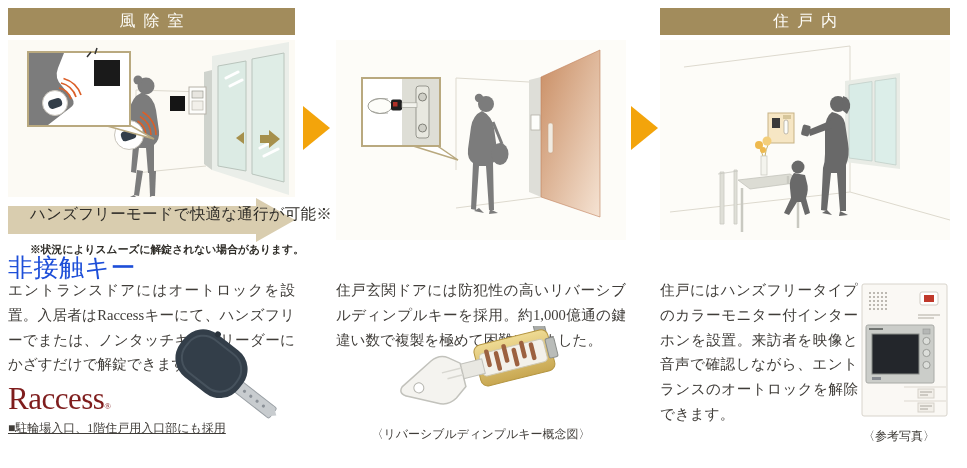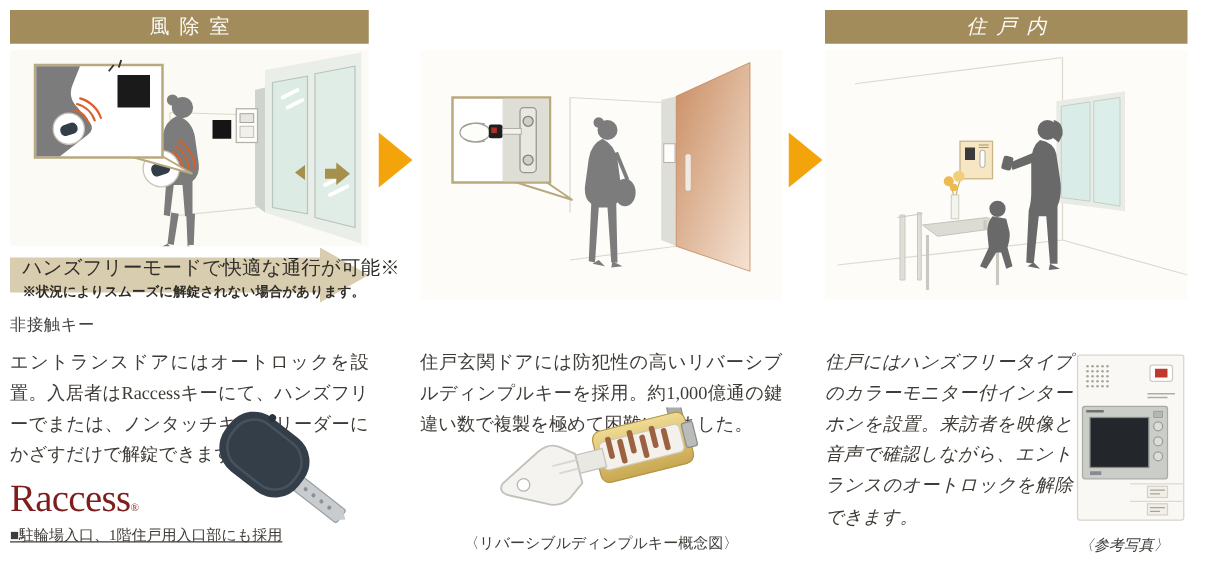--- a/index.html
+++ b/index.html
@@ -5,26 +5,26 @@
   html,body{margin:0;padding:0;background:#ffffff;}
   .stage{position:relative;width:967px;height:456px;background:#ffffff;overflow:hidden;
          font-family:"Liberation Serif","DejaVu Serif",serif;color:#3f3c38;}
   .panel{position:absolute;top:8px;}
   .panel-header{position:absolute;left:0;top:0;width:100%;height:27px;background:#a28c5c;
  display:flex;align-items:center;justify-content:center;}
   .panel-header span{color:#fdfcf8;font-size:16px;letter-spacing:.5em;text-indent:.5em;white-space:nowrap;}
   .scene{position:absolute;left:0;top:32px;}
   .banner{position:absolute;left:0;top:189px;width:287px;height:48px;}
   .banner svg{position:absolute;left:0;top:0;}
-  .banner-text{position:absolute;left:10px;top:7px;width:266px;}
+  .banner-text{position:absolute;left:22px;top:7px;width:266px;}
   .banner-l1{font-size:15.5px;color:#2f2d28;letter-spacing:.2px;white-space:nowrap;}
   .banner-l2{font-family:Liberation Serif, serif;font-weight:bold;
-             font-size:10.8px;color:#2f2d28;margin-top:2px;white-space:nowrap;}
-  .sec-title{position:absolute;left:0;top:243px;margin:0;font-size:13px;font-weight:500;
-             color:#404040;letter-spacing:.5px;white-space:nowrap;}
+             font-size:10.8px;color:#2f2d28;margin-top:18px;white-space:nowrap;}
+  .sec-title{position:absolute;left:0;top:243px;margin:0;font-size:25px;font-weight:500;
+             color:#1d4ed8;letter-spacing:.5px;white-space:nowrap;}
   .sec-body{position:absolute;left:0;top:270px;margin:0;font-size:14.6px;line-height:1.7;
             text-align:justify;color:#3f3c38;}
   .caption{position:absolute;font-size:12px;color:#3f3c38;white-space:nowrap;}
   .note{position:absolute;font-size:12px;color:#3f3c38;white-space:nowrap;}
   .raccess-logo{position:absolute;left:0;top:373px;font-family:Liberation Serif, serif;
                 font-size:31px;color:#7f1d1d;letter-spacing:-.5px;}
   .raccess-logo .reg{font-size:9px;vertical-align:baseline;}
   .flow-arrow{position:absolute;width:0;height:0;border-top:22px solid transparent;
               border-bottom:22px solid transparent;border-left:27px solid #f3a40b;}
   .photo{position:absolute;}
@@ -192,21 +192,21 @@
         <path d="M18 42 L52 24 Q62 19 70 25 L80 33 L80 57 L68 66 Q58 72 48 66 L22 53 Q12 48 18 42 Z" fill="#f4f3ef" stroke="#c2c2bc" stroke-width="1.5"></path>
         <circle cx="34" cy="47" r="5" fill="#ffffff" stroke="#b5b5af"></circle>
         <path d="M80 38 h-20 M80 45 h-16" stroke="#d8d7d1" stroke-width="1.5"></path>
       </g>
     </svg>
     <div class="caption" style="left:0;top:418px;width:290px;text-align:center;">〈リバーシブルディンプルキー概念図〉</div>
   </section>
 
   <div class="flow-arrow" style="left:631px;top:106px;"></div>
 
-  <section class="panel" style="left:660px;width:290px;height:440px;font-style:italic;">
+  <section class="panel" style="left:660px;width:290px;height:440px;">
     <header class="panel-header">
       <span>住戸内</span>
     </header>
 
     <div class="scene">
       <svg width="290" height="200" viewBox="0 0 290 200">
         <rect width="290" height="200" fill="#fdfcf8"></rect>
         <path d="M24 27 L190 6 M190 6 V152 M190 152 L290 180 M10 172 L190 152" stroke="#ddd9ce" stroke-width="1" fill="none"></path>
 
         <g>

